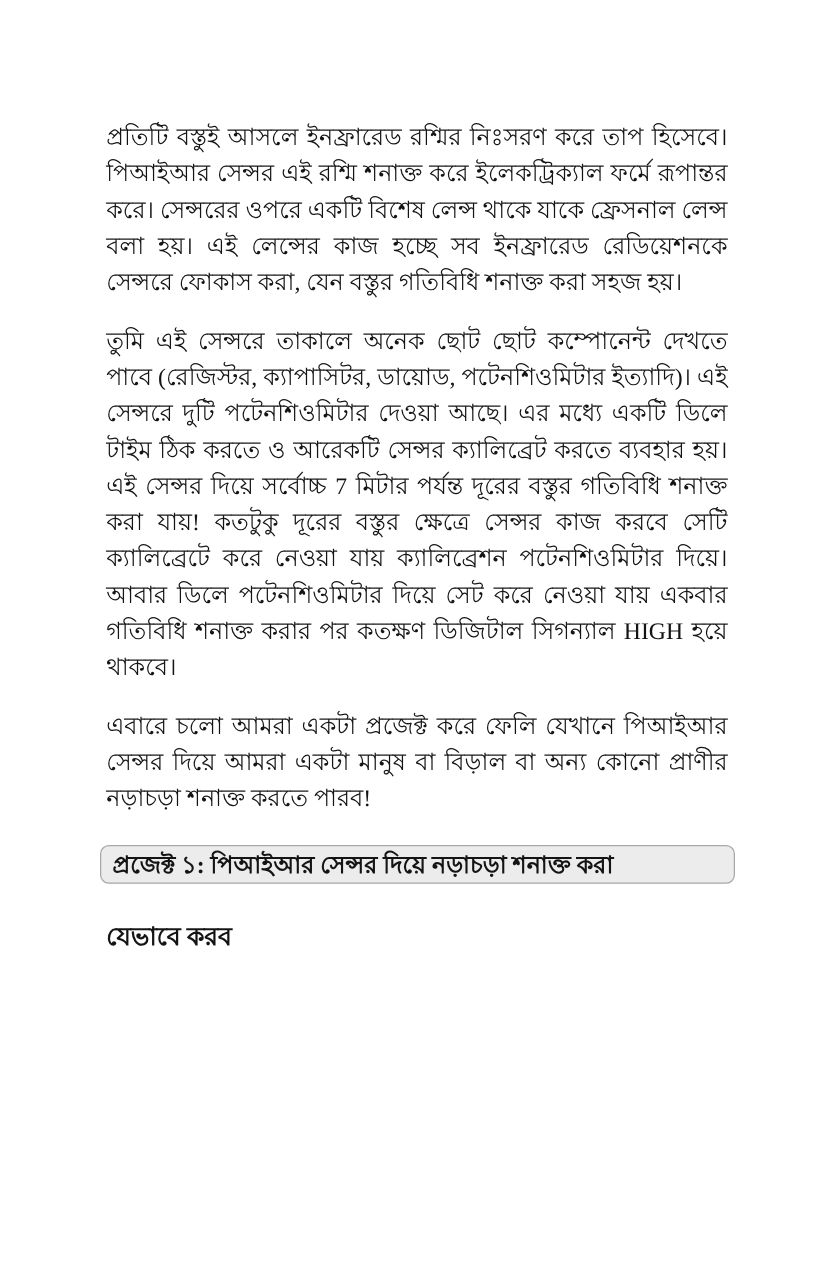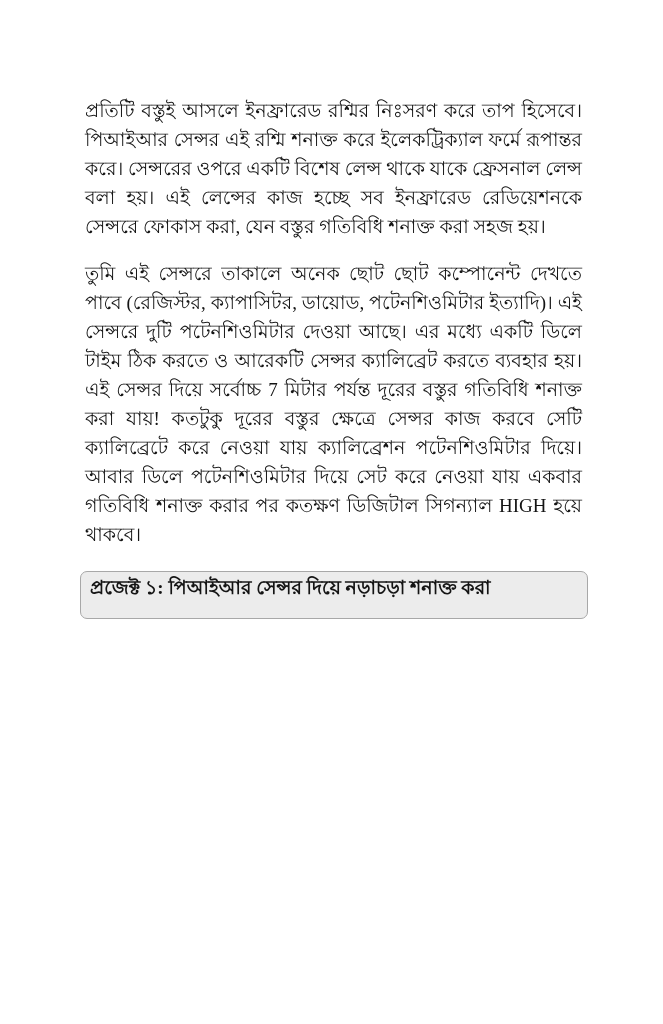--- a/index.html
+++ b/index.html
@@ -22,21 +22,21 @@
     font-size: 19px;
     line-height: 29px;
     text-align: justify;
     margin: 0 0 18px 0;
   }
   .project-box {
     box-sizing: border-box;
     background: #ececec;
     border: 1px solid #a8a8a8;
     border-radius: 7px;
-    padding: 3px 10px 18px 9px;
+    padding: 3px 10px 1px 9px;
     margin: 22px -6px 16px -5px;
     font-weight: bold;
     font-size: 19px;
     line-height: 25px;
   }
   p.requirements {
     font-size: 19px;
     line-height: 29px;
     text-align: justify;
     margin: 0 0 0 0;
@@ -72,26 +72,28 @@
 </head>
 <body>
 
 <div class="page">
   <div class="content">
 
     <p class="body">প্রতিটি বস্তুই আসলে ইনফ্রারেড রশ্মির নিঃসরণ করে তাপ হিসেবে। পিআইআর সেন্সর এই রশ্মি শনাক্ত করে ইলেকট্রিক্যাল ফর্মে রূপান্তর করে। সেন্সরের ওপরে একটি বিশেষ লেন্স থাকে যাকে ফ্রেসনাল লেন্স বলা হয়। এই লেন্সের কাজ হচ্ছে সব ইনফ্রারেড রেডিয়েশনকে সেন্সরে ফোকাস করা, যেন বস্তুর গতিবিধি শনাক্ত করা সহজ হয়।</p>
 
     <p class="body">তুমি এই সেন্সরে তাকালে অনেক ছোট ছোট কম্পোনেন্ট দেখতে পাবে (রেজিস্টর, ক্যাপাসিটর, ডায়োড, পটেনশিওমিটার ইত্যাদি)। এই সেন্সরে দুটি পটেনশিওমিটার দেওয়া আছে। এর মধ্যে একটি ডিলে টাইম ঠিক করতে ও আরেকটি সেন্সর ক্যালিব্রেট করতে ব্যবহার হয়। এই সেন্সর দিয়ে সর্বোচ্চ 7 মিটার পর্যন্ত দূরের বস্তুর গতিবিধি শনাক্ত করা যায়! কতটুকু দূরের বস্তুর ক্ষেত্রে সেন্সর কাজ করবে সেটি ক্যালিব্রেটে করে নেওয়া যায় ক্যালিব্রেশন পটেনশিওমিটার দিয়ে। আবার ডিলে পটেনশিওমিটার দিয়ে সেট করে নেওয়া যায় একবার গতিবিধি শনাক্ত করার পর কতক্ষণ ডিজিটাল সিগন্যাল HIGH হয়ে থাকবে।</p>
 
+    <p class="body">এবারে চলো আমরা একটা প্রজেক্ট করে ফেলি যেখানে পিআইআর সেন্সর দিয়ে আমরা একটা মানুষ বা বিড়াল বা অন্য কোনো প্রাণীর নড়াচড়া শনাক্ত করতে পারব!</p>
 
     <div class="project-box">
       <span>প্রজেক্ট ১: পিআইআর সেন্সর দিয়ে নড়াচড়া শনাক্ত করা</span>
     </div>
 
 
+    <h3 class="how-heading">যেভাবে করব</h3>
 
 
   </div>
 
   <div class="footer">
     <span>১০</span>
     <span class="dot">•</span>
     <span>অনুভূতি</span>
   </div>
 </div>

